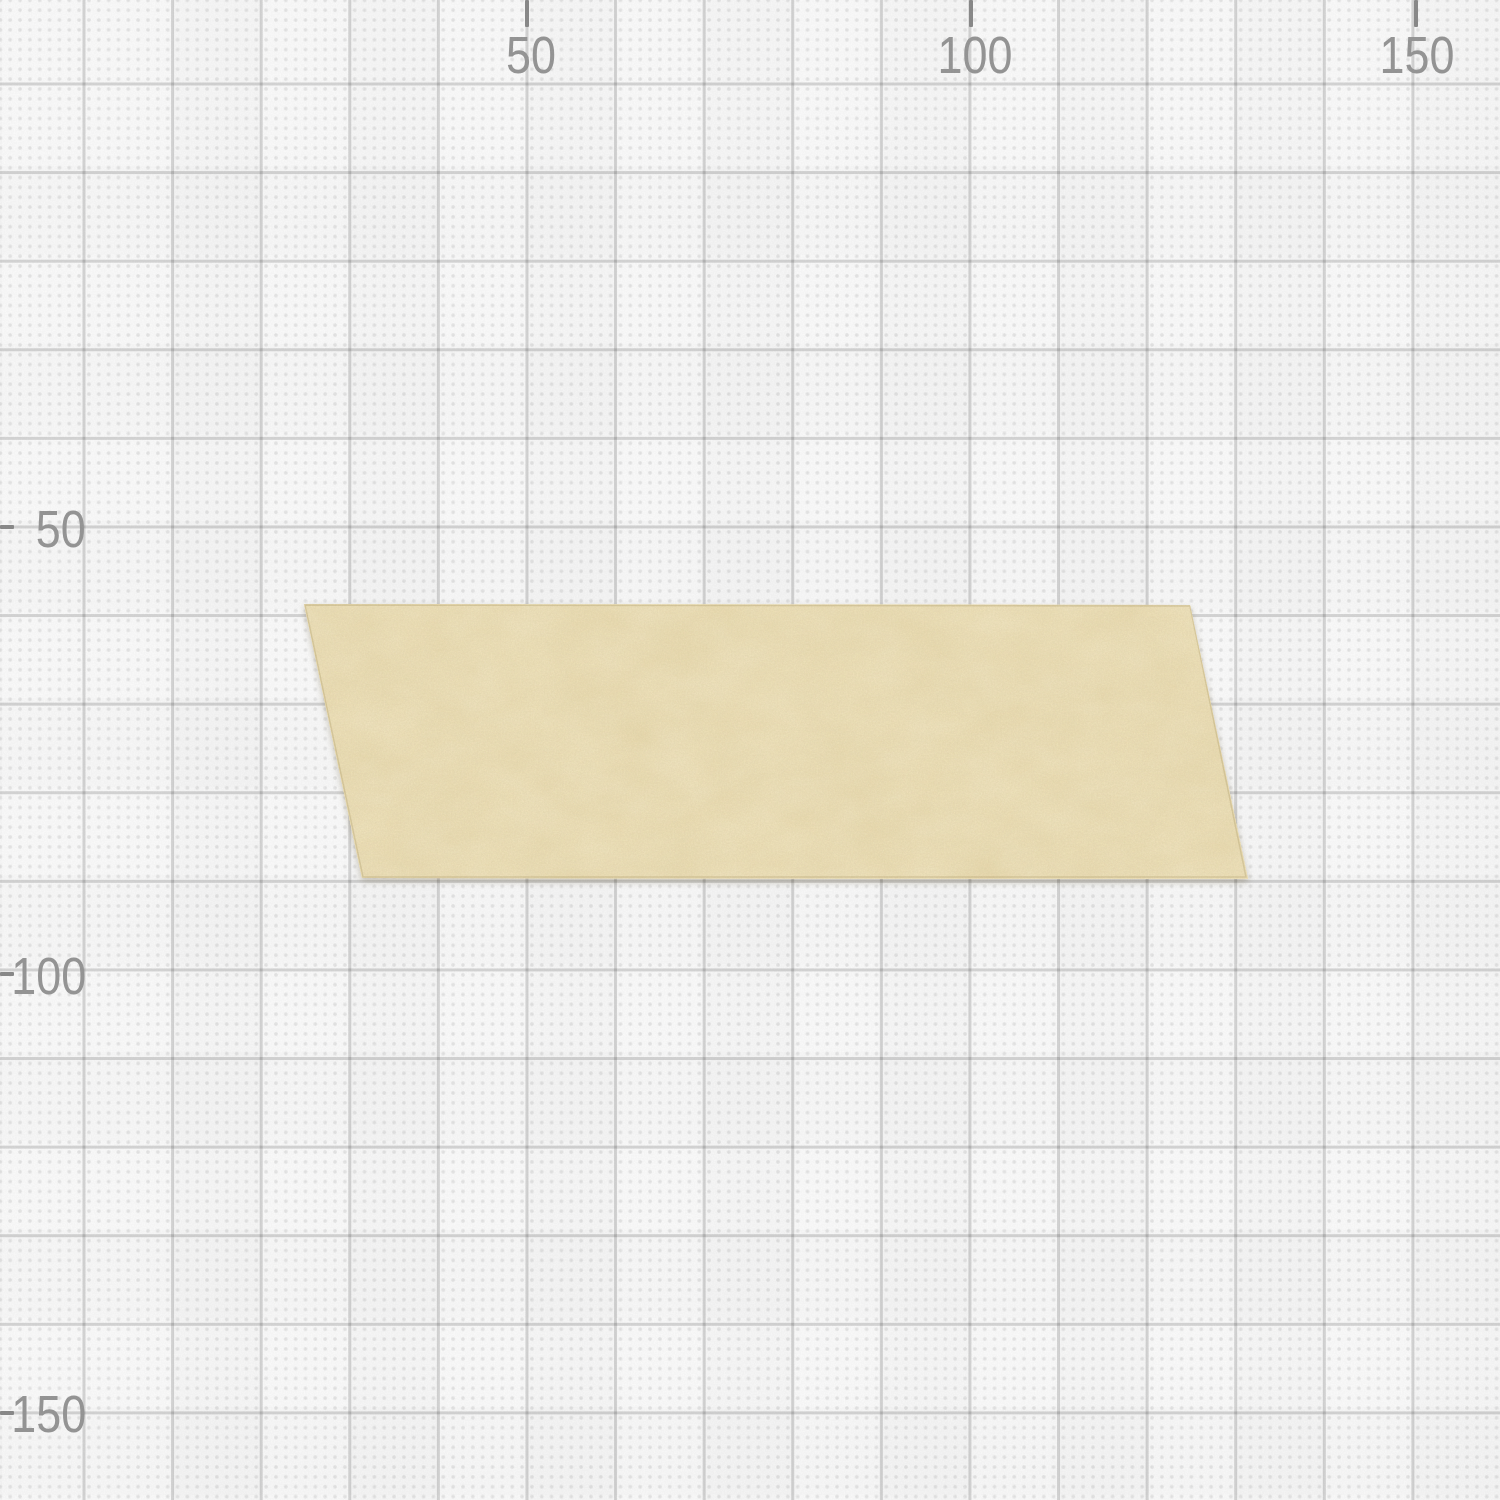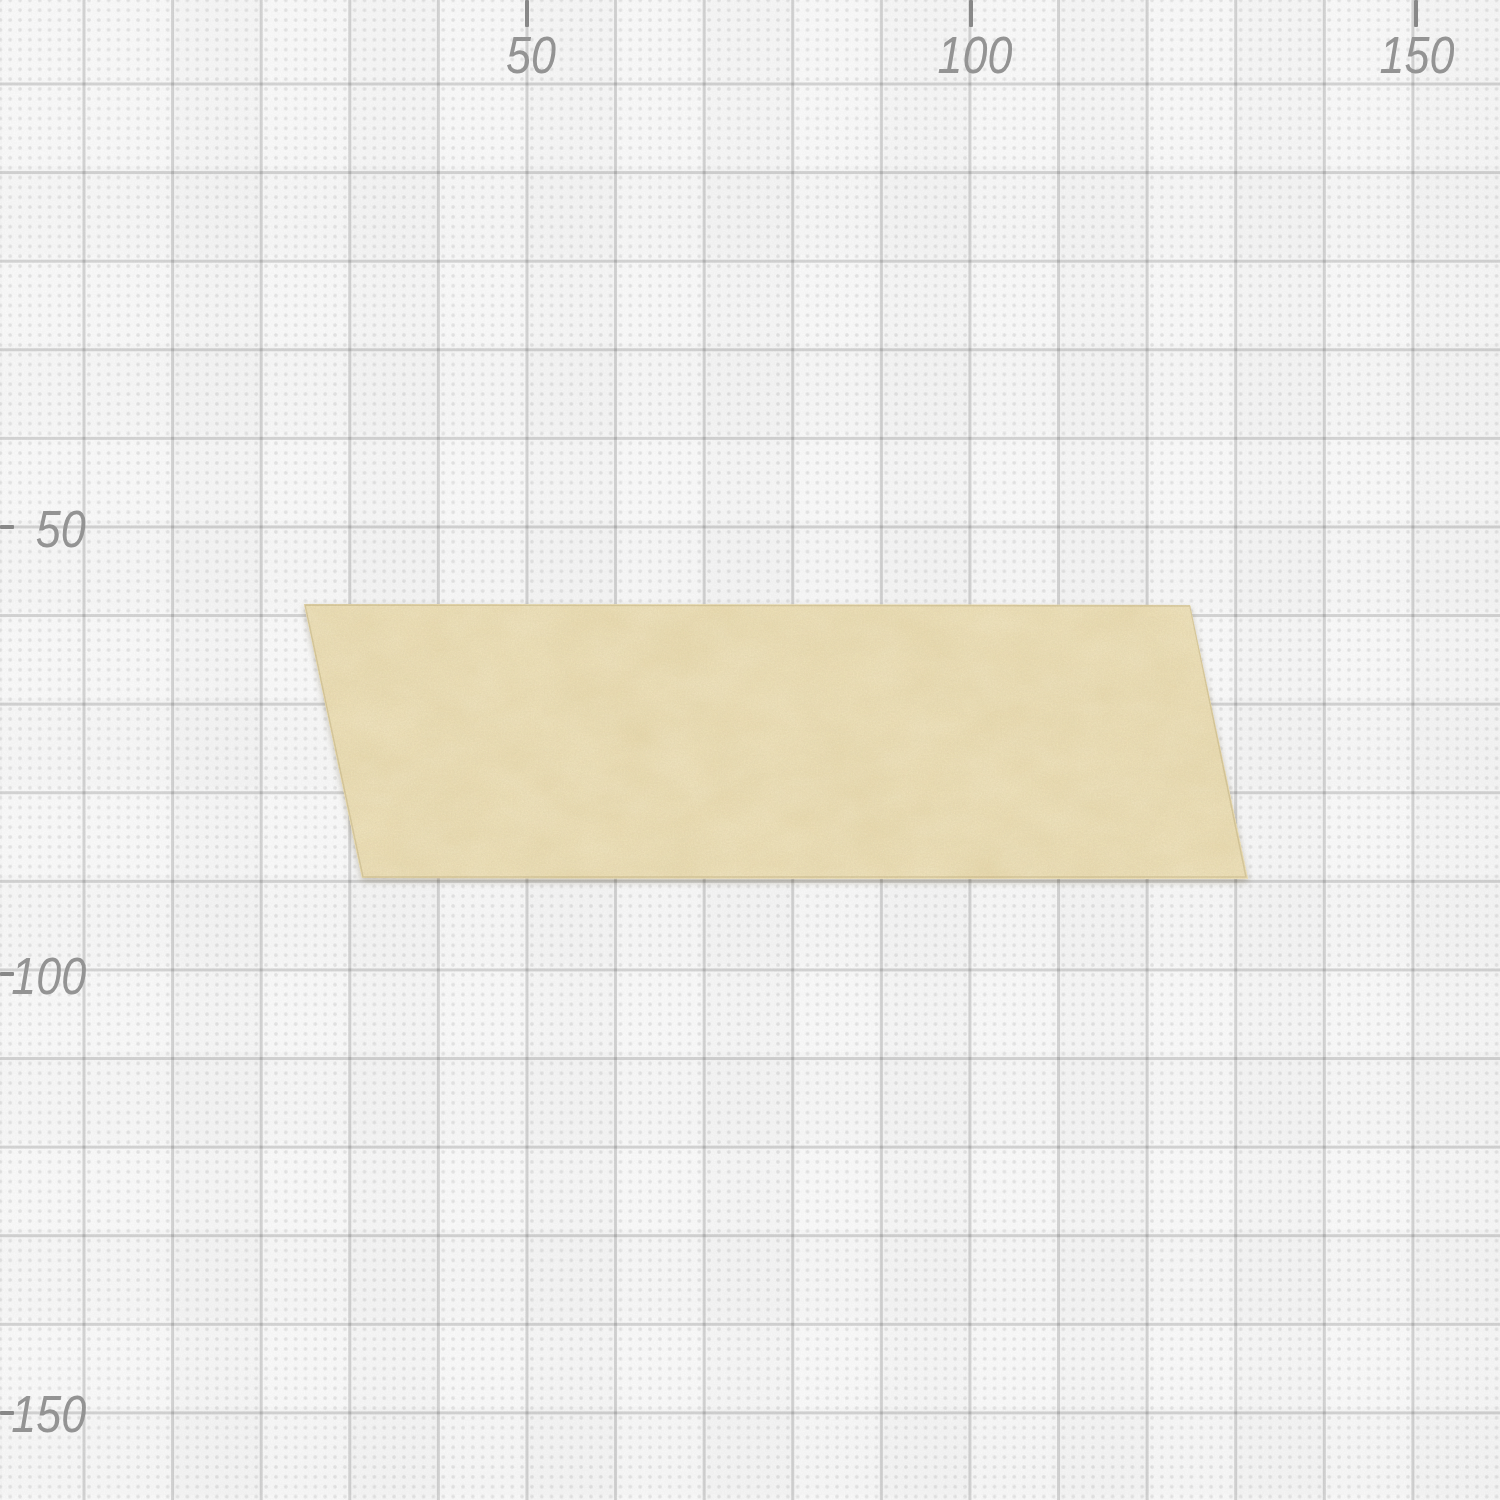--- a/index.html
+++ b/index.html
@@ -10,21 +10,20 @@
     overflow: hidden;
     font-family: "Liberation Sans", sans-serif;
   }
 
   .canvas {
     position: relative;
     width: 1500px;
     height: 1500px;
     background-color: #fcfcfc;
     overflow: hidden;
-    font-style: italic;
   }
 
   
   .grid-bg {
     position: absolute;
     inset: 0;
     background-color: #fcfcfc;
     background-image:
       linear-gradient(90deg, rgba(0,0,0,0.150) 0 3px, rgba(0,0,0,0) 3px),
       linear-gradient(180deg, rgba(0,0,0,0.150) 0 3px, rgba(0,0,0,0) 3px),

